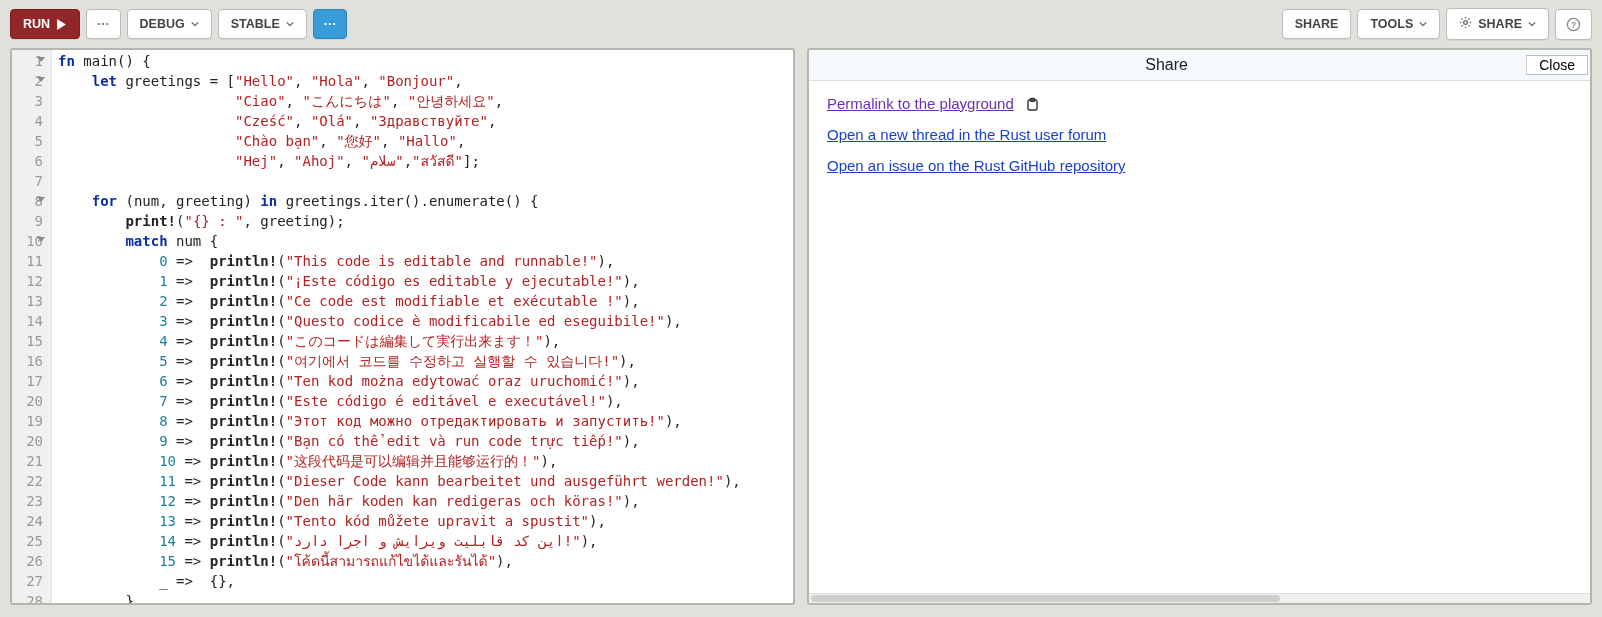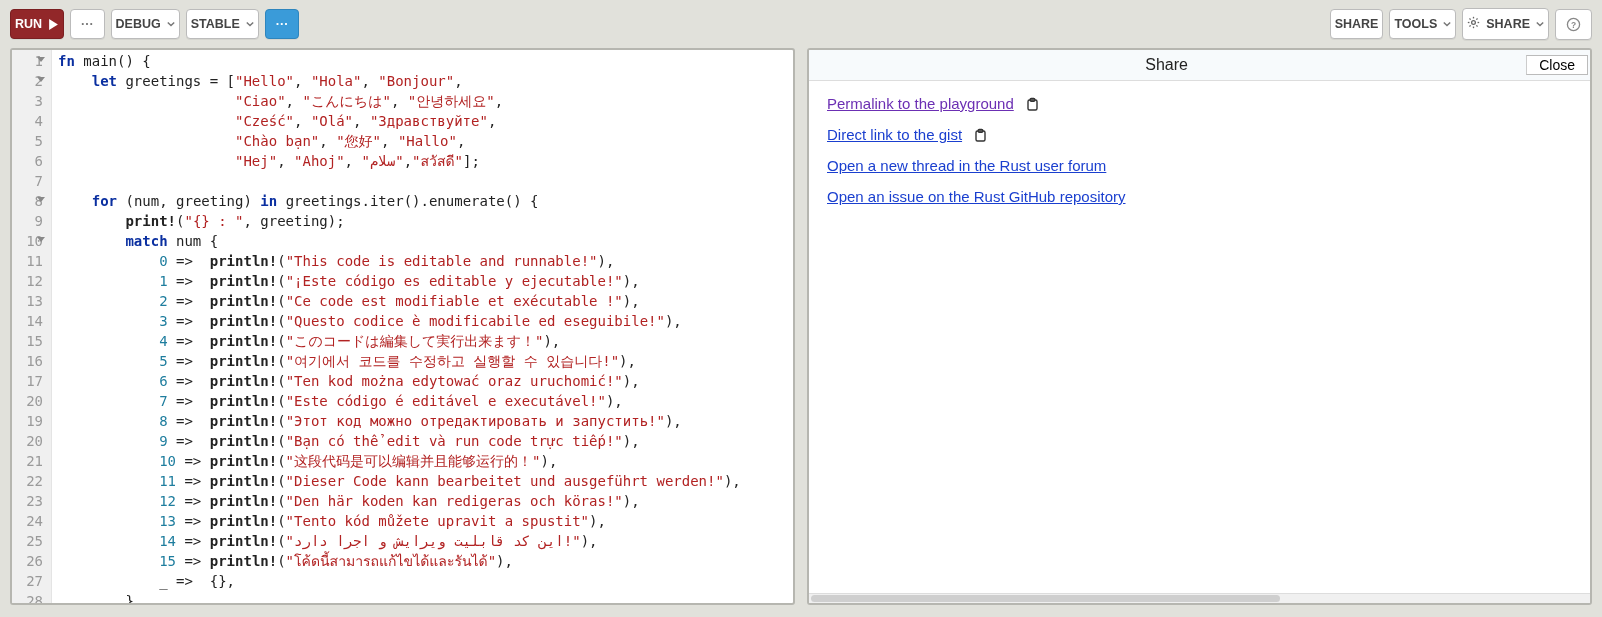--- a/index.html
+++ b/index.html
@@ -14,21 +14,21 @@
     display: flex;
     align-items: center;
     padding: 8px 10px;
     gap: 6px;
   }
   .toolbar .spacer { flex: 1; }
   .btn {
     background: #fff;
     border: 1px solid #bbb;
     border-radius: 4px;
-    padding: 7px 4px;
+    padding: 7px 12px;
     font-size: 12.5px;
     font-weight: 600;
     color: #444;
     cursor: pointer;
     display: inline-flex;
     align-items: center;
     gap: 6px;
     box-shadow: 0 1px 0 rgba(0,0,0,0.05);
   }
   .btn.run {
@@ -276,27 +276,20 @@
     </div>
     <div class="share-body" id="share-body">
         <div class="share-link">
           <a href="#" class="visited">Permalink to the playground</a>
           <span class="copy-ico"><svg viewBox="0 0 16 16" width="16" height="16">
               <rect x="4" y="4" width="9" height="10" rx="1.5" fill="none" stroke="#333" stroke-width="1.4"></rect>
               <rect x="6.2" y="2.5" width="4.6" height="2.8" rx="1" fill="none" stroke="#333" stroke-width="1.4"></rect>
             </svg></span>
         </div>
         <div class="share-link">
-          <a href="#">Direct link to the gist</a>
-          <span class="copy-ico"><svg viewBox="0 0 16 16" width="16" height="16">
-              <rect x="4" y="4" width="9" height="10" rx="1.5" fill="none" stroke="#333" stroke-width="1.4"></rect>
-              <rect x="6.2" y="2.5" width="4.6" height="2.8" rx="1" fill="none" stroke="#333" stroke-width="1.4"></rect>
-            </svg></span>
-        </div>
-        <div class="share-link">
           <a href="#">Open a new thread in the Rust user forum</a>
         </div>
         <div class="share-link">
           <a href="#">Open an issue on the Rust GitHub repository</a>
         </div>
       </div>
     <div style="flex:1"></div>
     <div class="scrollbar-x">
       <div class="thumb"></div>
     </div>

